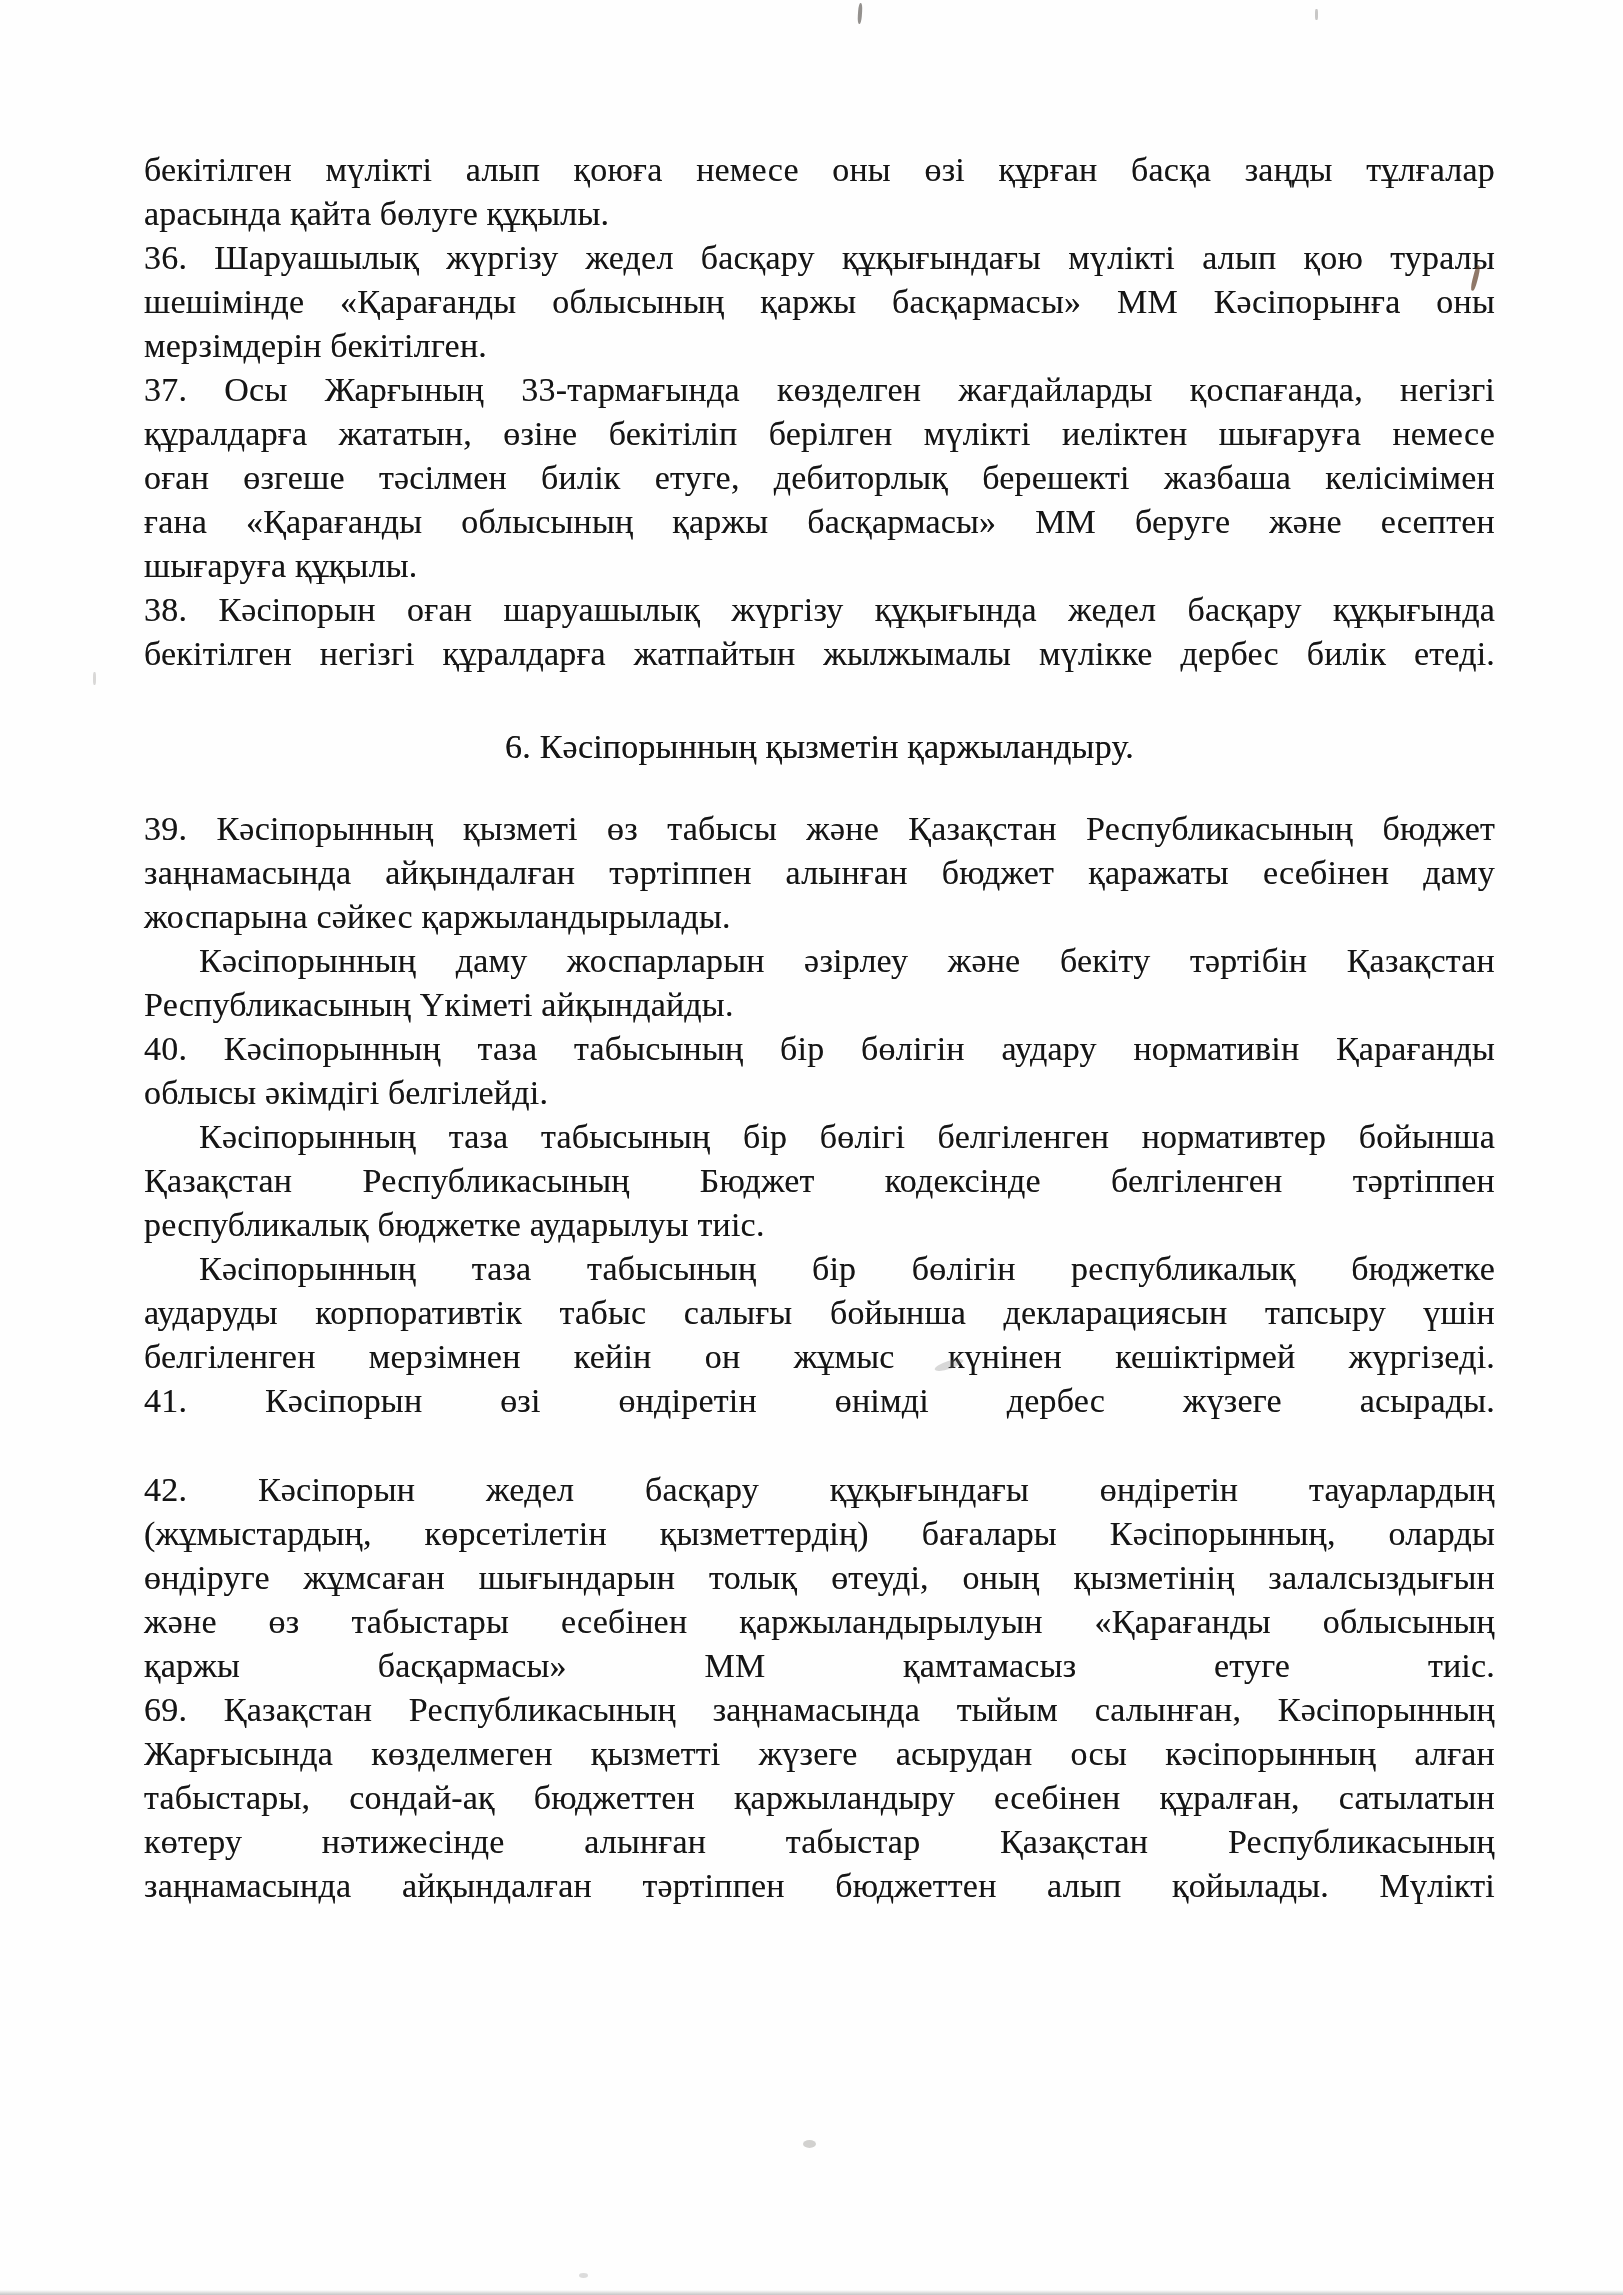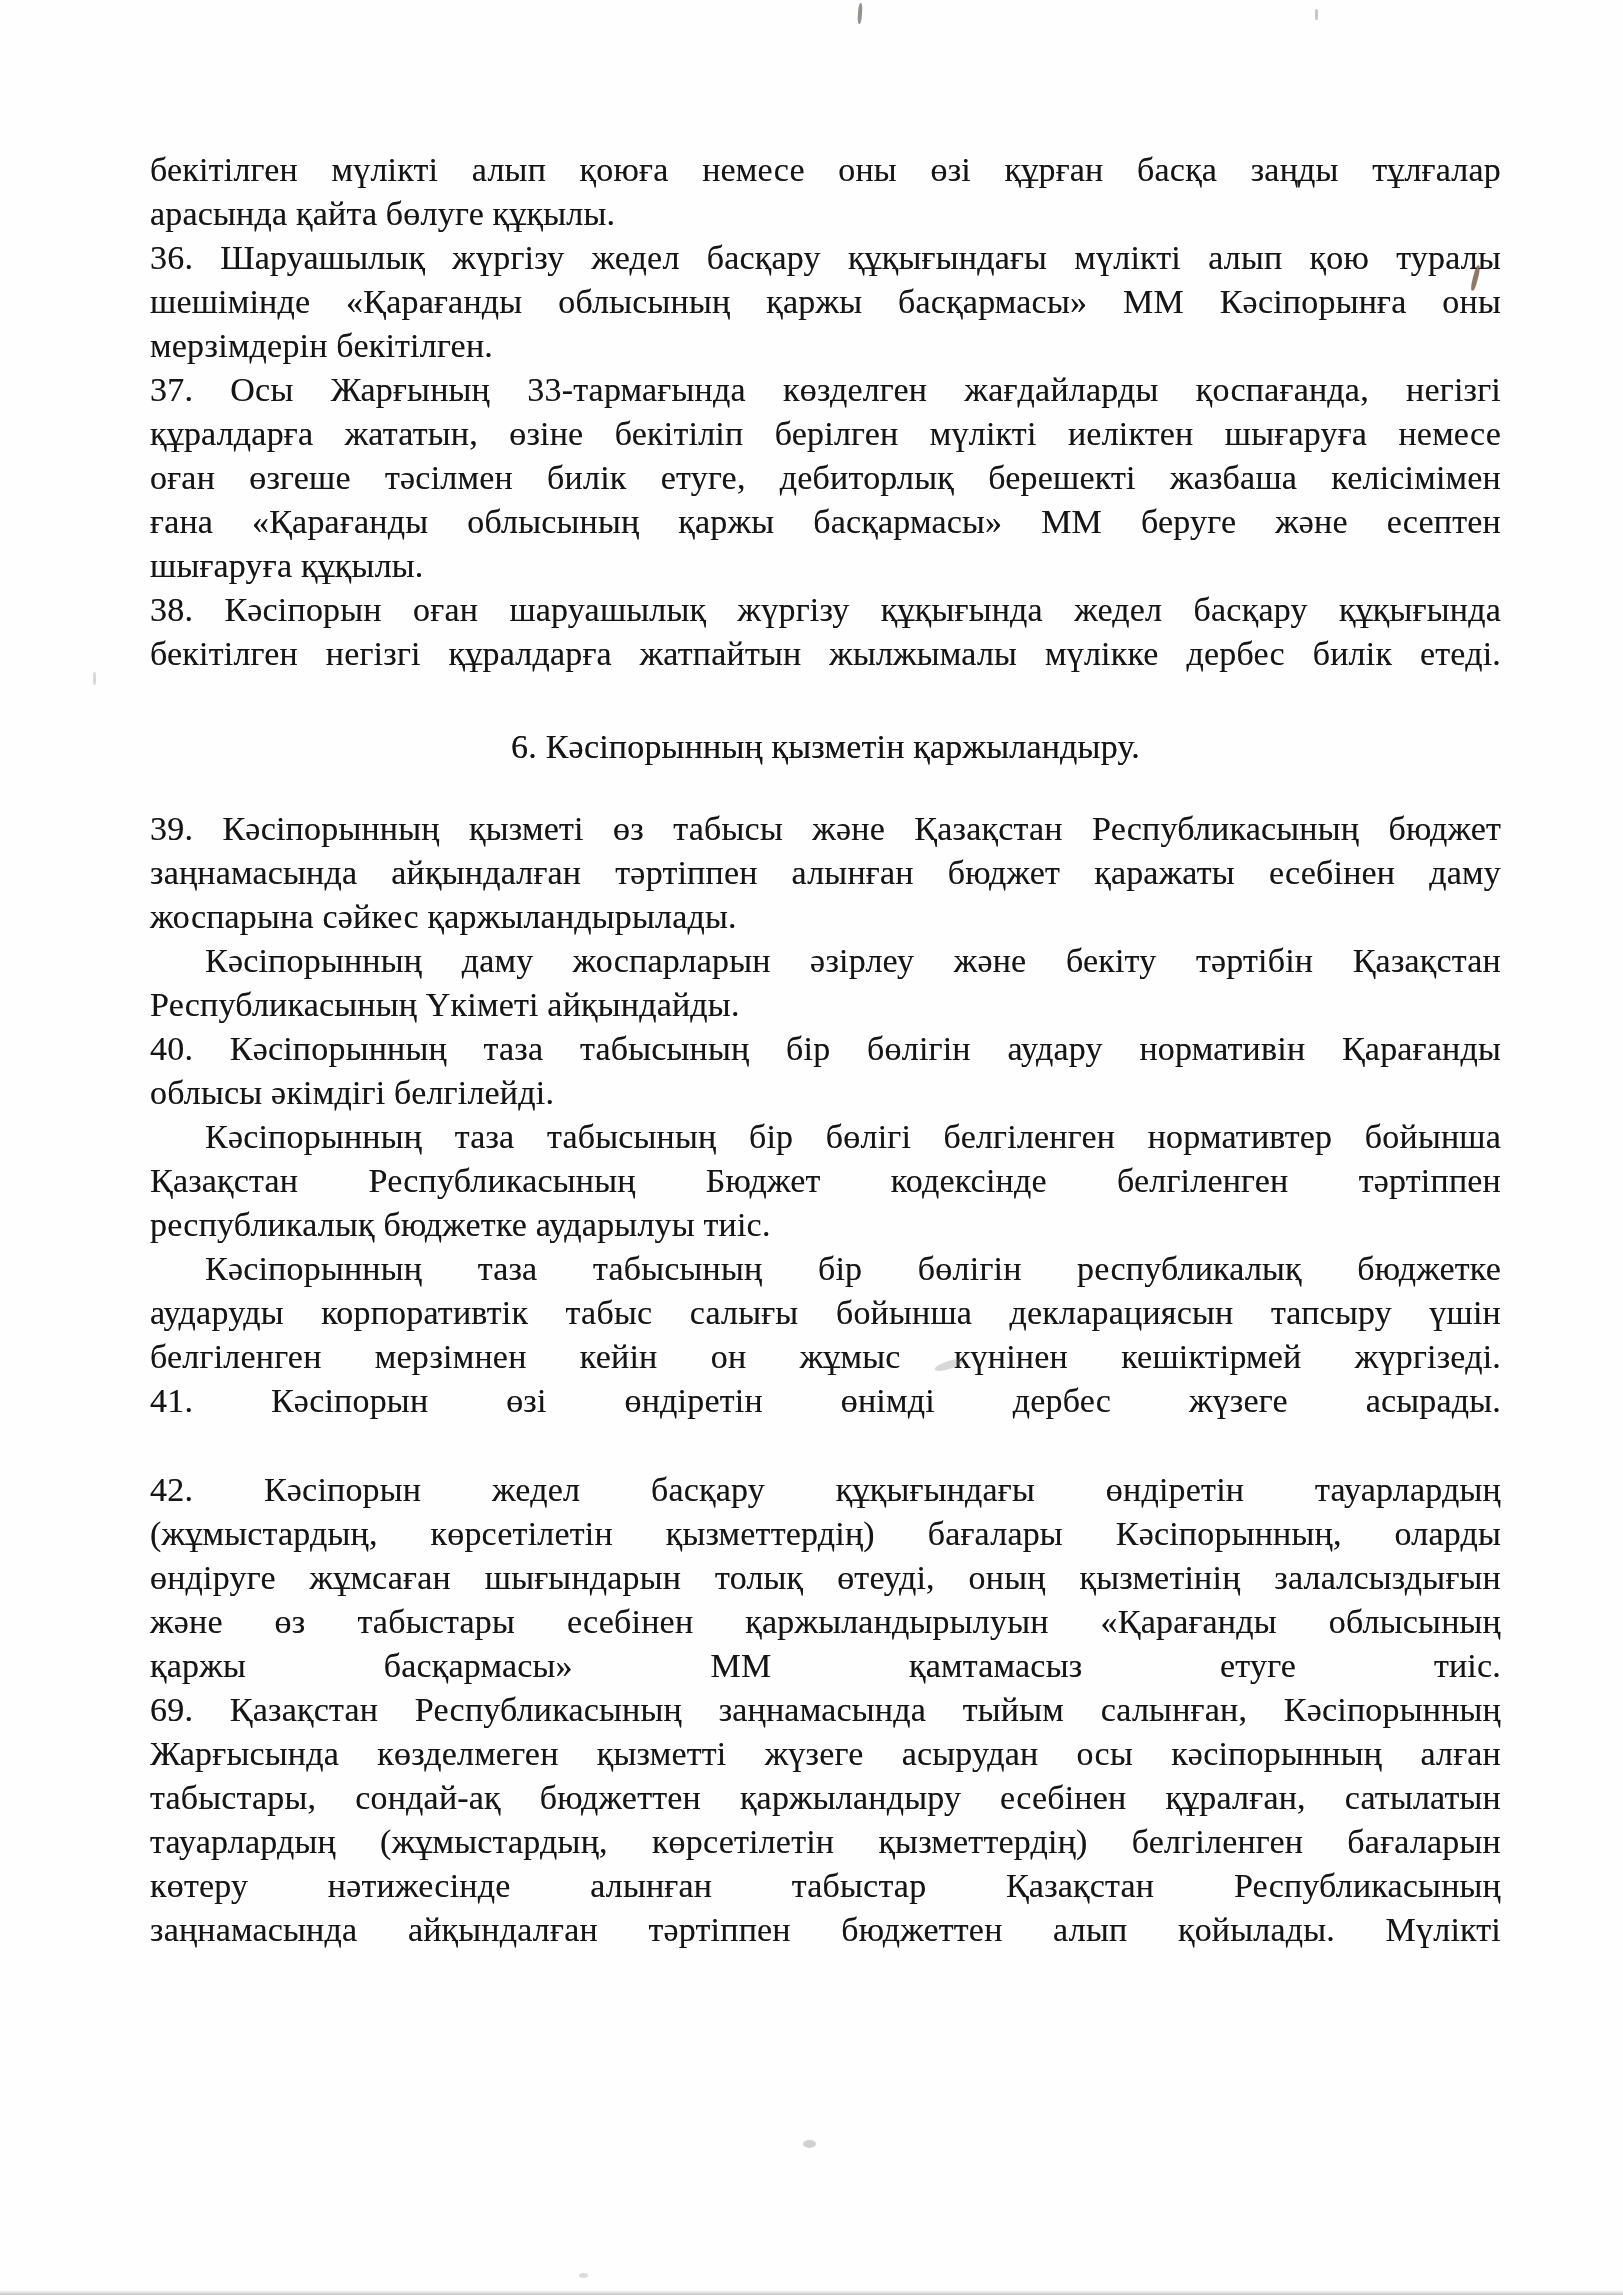--- a/index.html
+++ b/index.html
@@ -11,21 +11,21 @@
     position: relative;
     width: 1624px;
     height: 2295px;
     background: #fefefe;
     overflow: hidden;
     font-family: "Liberation Serif", "DejaVu Serif", serif;
     color: #151515;
   }
   .content {
     position: absolute;
-    left: 150px;
+    left: 144px;
     top: 148px;
     width: 1351px;
   }
   .block { margin: 0; }
   .line {
     font-size: 34px;
     line-height: 44px;
     text-align: justify;
     text-align-last: justify;
     white-space: normal;
@@ -127,21 +127,20 @@
         <div class="line">42. Кәсіпорын жедел басқару құқығындағы өндіретін тауарлардың</div>
         <div class="line">(жұмыстардың, көрсетілетін қызметтердің) бағалары Кәсіпорынның, оларды</div>
         <div class="line">өндіруге жұмсаған шығындарын толық өтеуді, оның қызметінің залалсыздығын</div>
         <div class="line">және өз табыстары есебінен қаржыландырылуын  «Қарағанды облысының</div>
         <div class="line">қаржы басқармасы» ММ қамтамасыз етуге тиіс.</div>
       </div>
       <div class="block paragraph">
         <div class="line">69. Қазақстан Республикасының заңнамасында тыйым салынған, Кәсіпорынның</div>
         <div class="line">Жарғысында көзделмеген қызметті жүзеге асырудан осы кәсіпорынның алған</div>
         <div class="line">табыстары, сондай-ақ бюджеттен қаржыландыру есебінен құралған, сатылатын</div>
-        <div class="line">тауарлардың (жұмыстардың, көрсетілетін қызметтердің) белгіленген бағаларын</div>
         <div class="line">көтеру нәтижесінде алынған табыстар Қазақстан Республикасының</div>
         <div class="line">заңнамасында айқындалған тәртіппен бюджеттен алып қойылады. Мүлікті</div>
       </div>
     </div>
 
   <div class="speck speck-top-center"></div>
   <div class="speck speck-top-right"></div>
   <div class="speck speck-pen-line3"></div>
   <div class="speck speck-left-margin"></div>
   <div class="speck speck-mid-smudge"></div>

